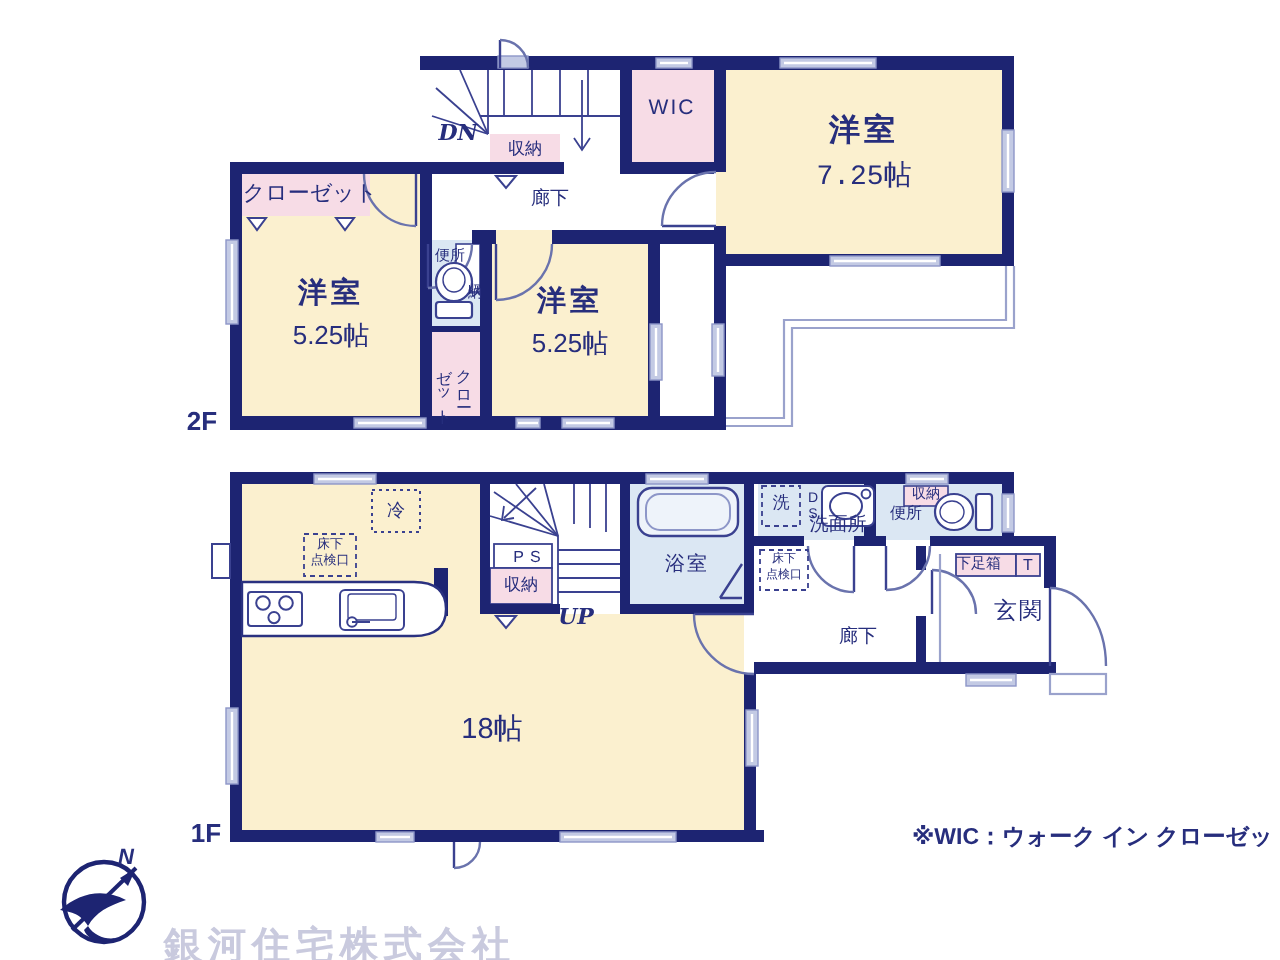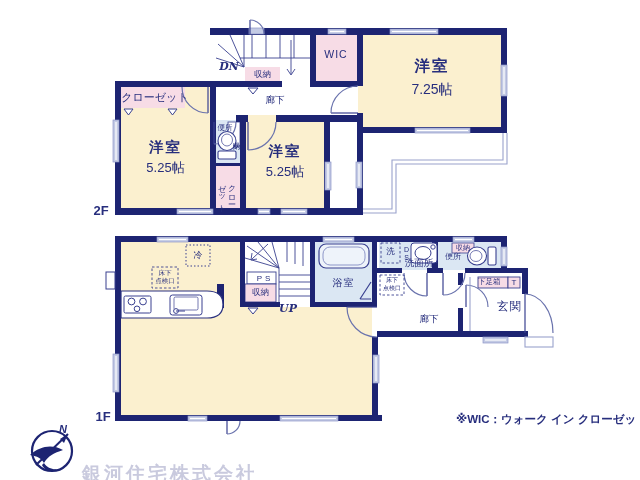--- a/index.html
+++ b/index.html
@@ -266,27 +266,28 @@
 <div class="lbl vert" style="left:228px;top:124px;width:12px;height:26px;font-size:7px;">収納</div>
 <div class="lbl vert" style="left:227px;top:170px;width:9px;height:40px;font-size:8px;">クロー</div>
 <div class="lbl vert" style="left:217px;top:174px;width:9px;height:40px;font-size:8px;">ゼット</div>
 <div class="lbl" style="left:246px;top:143px;width:78px;font-size:14.5px;font-weight:bold;letter-spacing:2px;">洋室</div>
 <div class="lbl" style="left:246px;top:165px;width:78px;font-size:13px;">5.25帖</div>
 <div class="lbl" style="left:314px;top:48px;width:44px;font-size:10.5px;letter-spacing:1px;">WIC</div>
 <div class="lbl" style="left:245px;top:70px;width:35px;font-size:8.5px;">収納</div>
 <div class="lbl ital" style="left:216px;top:61px;width:26px;font-size:11px;">DN</div>
 <div class="lbl" style="left:258px;top:95px;width:34px;font-size:9.5px;">廊下</div>
 <div class="lbl" style="left:363px;top:57px;width:138px;font-size:15.5px;font-weight:bold;letter-spacing:2px;">洋室</div>
-<div class="lbl" style="left:363px;top:81px;width:138px;font-size:14px;">7.25帖</div>
+<div class="lbl" style="left:363px;top:81px;width:138px;font-size:14px;font-family:Liberation Mono, monospace;">7.25帖</div>
 
 <div class="lbl" style="left:186px;top:250px;width:24px;font-size:9px;">冷</div>
 <div class="lbl two-line" style="left:152px;top:269px;width:26px;font-size:6.5px;">
   <span>床下</span><br>
   <span>点検口</span>
 </div>
+<div class="lbl" style="left:186px;top:357px;width:120px;font-size:14.5px;">18帖</div>
 <div class="lbl" style="left:247px;top:274px;width:33px;font-size:8px;letter-spacing:3px;text-indent:3px;">PS</div>
 <div class="lbl" style="left:245px;top:288px;width:31px;font-size:8.5px;">収納</div>
 <div class="lbl ital" style="left:274px;top:303px;width:28px;font-size:11px;">UP</div>
 <div class="lbl" style="left:313px;top:277px;width:61px;font-size:10px;letter-spacing:1px;">浴室</div>
 <div class="lbl" style="left:382px;top:247px;width:17px;font-size:8.5px;">洗</div>
 <div class="lbl vert" style="left:400px;top:243px;width:10px;height:22px;font-size:7px;">DS</div>
 <div class="lbl" style="left:380px;top:258px;width:54px;font-size:9.5px;margin-left:12px;">洗面所</div>
 <div class="lbl two-line" style="left:380px;top:277px;width:24px;font-size:6px;">
   <span>床下</span><br>
   <span>点検口</span>

